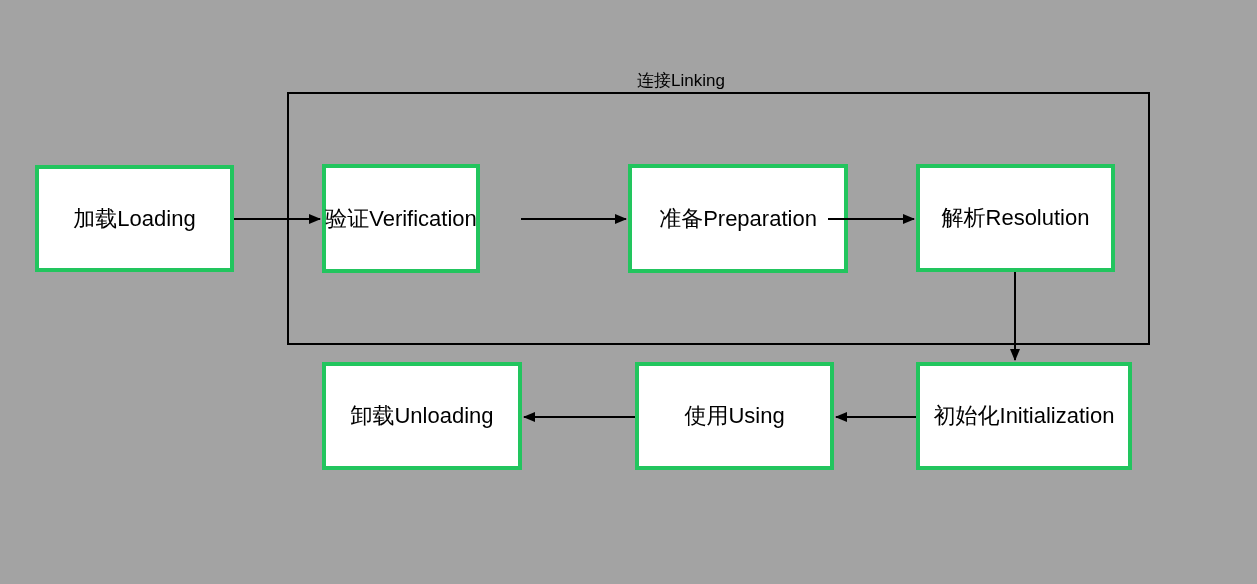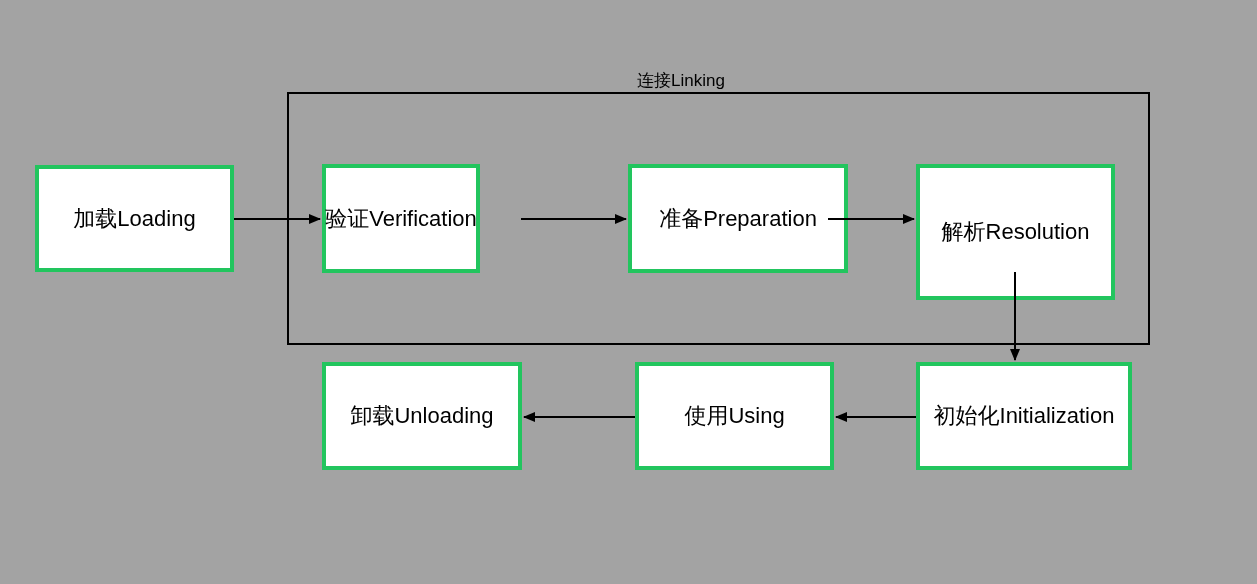--- a/index.html
+++ b/index.html
@@ -37,21 +37,21 @@
   .group-label {
     position: absolute;
     font-size: 17px;
     color: #000000;
     white-space: nowrap;
   }
   
   #n-loading        { left: 35px;  top: 165px; width: 199px; height: 107px; }
   #n-verification   { left: 322px; top: 164px; width: 158px; height: 109px; }
   #n-preparation    { left: 628px; top: 164px; width: 220px; height: 109px; }
-  #n-resolution     { left: 916px; top: 164px; width: 199px; height: 136px; }
+  #n-resolution     { left: 916px; top: 164px; width: 199px; height: 108px; }
   #n-initialization { left: 916px; top: 362px; width: 216px; height: 108px; }
   #n-using          { left: 635px; top: 362px; width: 199px; height: 108px; }
   #n-unloading      { left: 322px; top: 362px; width: 200px; height: 108px; }
   #g-linking        { left: 287px; top: 92px;  width: 863px; height: 253px; }
   #g-linking-label  { left: 637px; top: 69px; }
   .edges-layer {
     position: absolute;
     left: 0; top: 0;
     width: 1257px;
     height: 584px;

